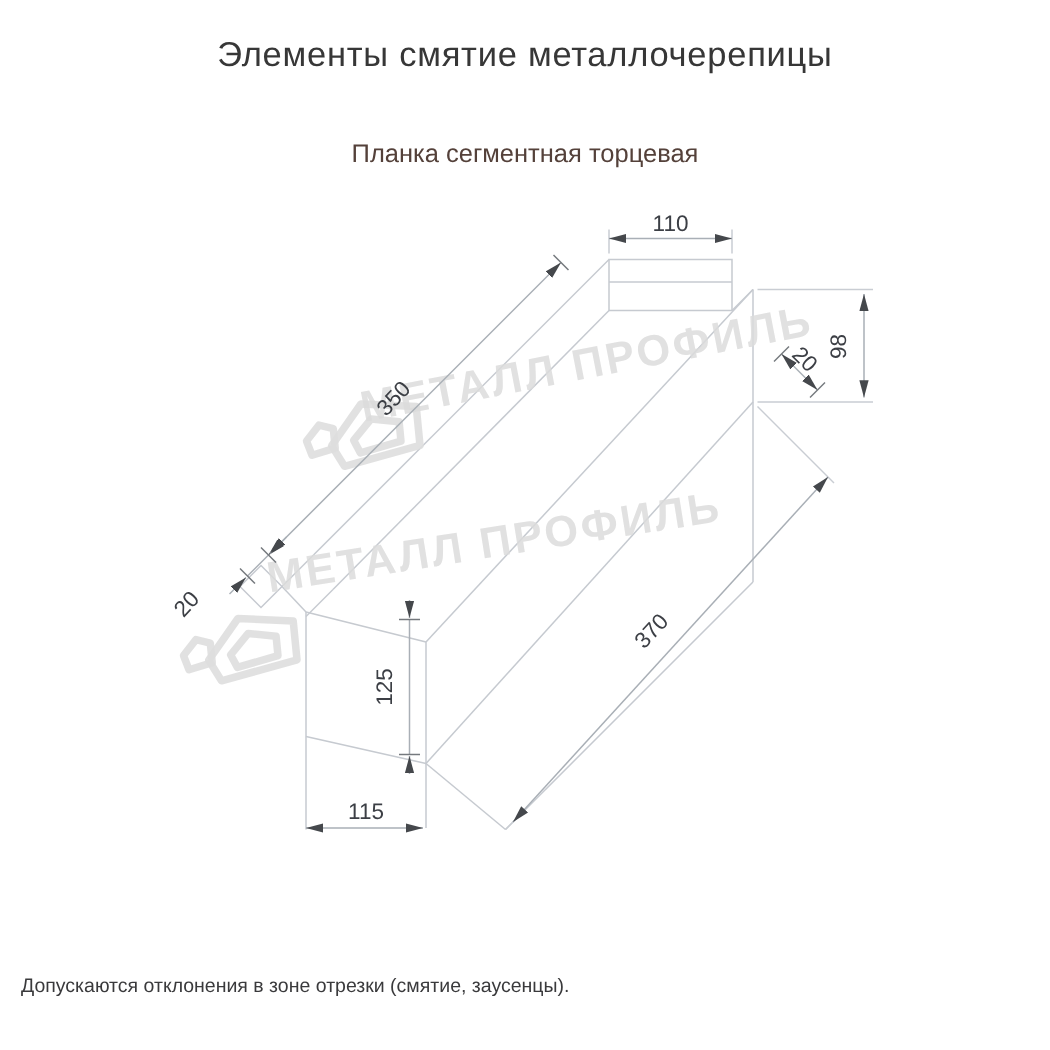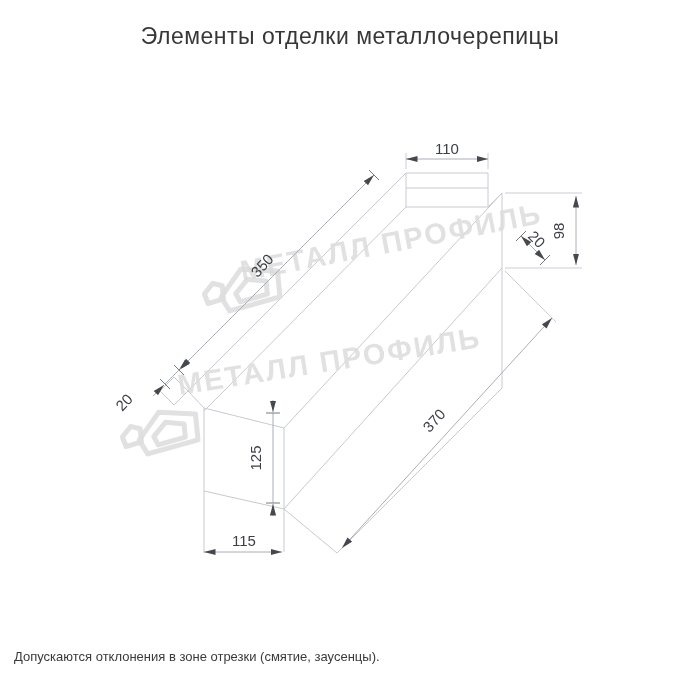--- a/index.html
+++ b/index.html
@@ -27,23 +27,24 @@
   .ext-line{stroke:#c9cdd3;stroke-width:1;fill:none;}
   .dim-line{stroke:#a9afb6;stroke-width:1;fill:none;}
   .tick{stroke:#75797e;stroke-width:1;}
   .wm-logo{stroke:#dedede;stroke-width:5;fill:none;stroke-linejoin:round;opacity:.9;}
 </style>
 </head>
 <body>
 
 <div class="page">
 
-  <div class="page-title">Элементы отделки металлочерепицы</div>
+  <div class="page-title">Элементы смятие металлочерепицы</div>
 
   <div class="product-subtitle">
+    <div>Планка сегментная торцевая</div>
   </div>
 
   <svg class="drawing-svg" width="700" height="700" viewBox="0 0 700 700">
     <defs>
       <marker id="arw" viewBox="0 0 12 8" refX="11.5" refY="4" markerWidth="12" markerHeight="8" orient="auto-start-reverse" markerUnits="userSpaceOnUse">
         <path d="M11.5,4 L0,0.9 L0,7.1 Z" fill="#45484c"></path>
       </marker>
     </defs>
 
     <g>

